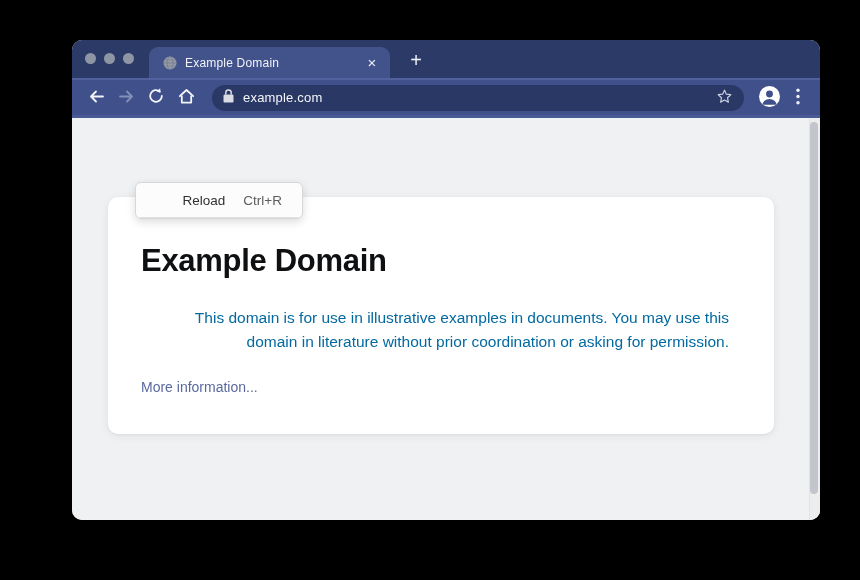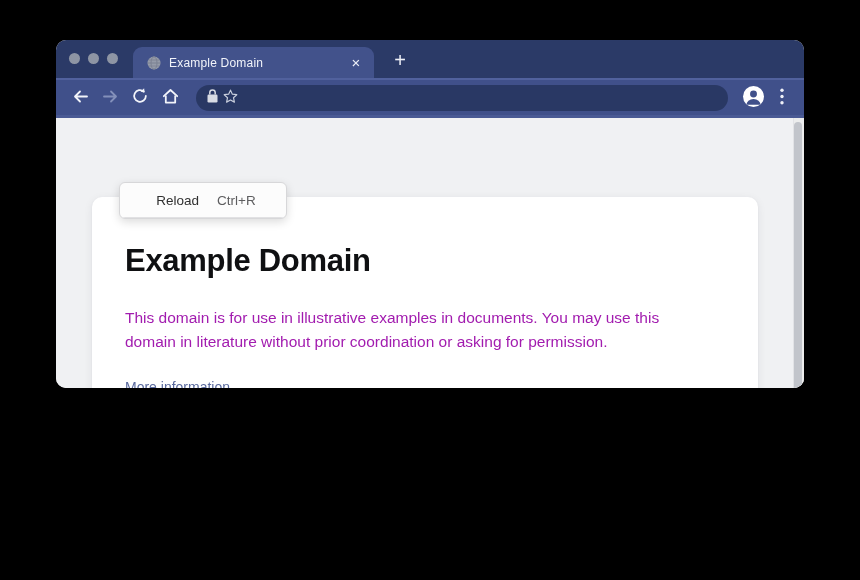--- a/index.html
+++ b/index.html
@@ -1,21 +1,21 @@
 <!DOCTYPE html>
 <html><head>
 <meta charset="utf-8">
 <style>
   * { margin: 0; padding: 0; box-sizing: border-box; }
   html, body { width: 860px; height: 580px; }
   body { font-family: "Liberation Sans", "DejaVu Sans", sans-serif; background: #000; }
   .stage { position: relative; width: 860px; height: 580px; background: #000; overflow: hidden; }
 
   .window {
-    position: absolute; left: 56px; top: 40px; width: 748px; height: 348px;
+    position: absolute; left: 72px; top: 40px; width: 748px; height: 480px;
     border-radius: 10px; overflow: hidden; display: flex; flex-direction: column;
     background: #f0f1f3;
   }
 
   
   .titlebar { position: relative; height: 38px; background: #2b3a67; flex: 0 0 auto; }
   .traffic { position: absolute; left: 13px; top: 13px; display: flex; gap: 8px; }
   .traffic .light { width: 11px; height: 11px; border-radius: 50%; background: #8e95a4; border: none; padding: 0; }
 
   .tab {
@@ -55,32 +55,32 @@
   
   .viewport { position: relative; flex: 1 1 auto; background: #f0f1f3; overflow: hidden; }
 
   .card {
     position: absolute; left: 36px; top: 79px; width: 666px; height: 237px;
     background: #ffffff; border-radius: 10px;
     box-shadow: 0 2px 10px rgba(40,44,63,0.07), 0 1px 3px rgba(40,44,63,0.05);
     padding: 46px 33px 0 33px;
   }
   .card h1 { font-size: 31px; line-height: 36px; font-weight: 700; color: #0f1012; letter-spacing: -0.3px; margin: 0 0 27px 0; }
-  .card p  { font-size: 15.5px; line-height: 24px; color: #a21caf; max-width: 588px; margin: 0 0 24px 0; }
+  .card p  { font-size: 15.5px; line-height: 24px; color: #0369a1; max-width: 588px; margin: 0 0 24px 0; text-align: right; }
   .card a  { font-size: 14px; color: #5a6a9e; text-decoration: none; }
 
   
   .context-menu {
     position: absolute; left: 63px; top: 64px; width: 168px;
     background: #fcfcfc; border: 1px solid #d7d7d9; border-radius: 6px;
     box-shadow: 0 3px 10px rgba(0,0,0,0.14); overflow: hidden;
   }
   .menu-item {
     width: 100%; height: 34px; background: none; border: none; font-family: inherit;
-    display: flex; align-items: center; justify-content: center;
+    display: flex; align-items: center; justify-content: flex-end;
     padding: 0 20px 0 26px; font-size: 13.5px; color: #303030; text-align: left;
   }
   .menu-item .shortcut { color: #5d5d5f; margin-left: 18px; }
   .menu-divider { height: 1px; background: #e1e1e3; }
 
   
   .scroll-track { position: absolute; right: 0; top: 0; width: 11px; height: 100%; background: #eceded; border-left: 1px solid #e2e3e6; }
   .scroll-thumb { position: absolute; right: 2px; top: 4px; width: 8px; height: 372px; border-radius: 4px; background: #c2c5cb; border: none; padding: 0; }
 </style>
 </head>
@@ -145,20 +145,21 @@
         </span>
       </button>
 
       <div class="omnibox">
         <span>
           <svg width="11" height="14" viewBox="0 0 11 14">
             <rect x="0.5" y="5.5" width="10" height="8" rx="1.2" fill="#d9dce4"></rect>
             <path d="M2.8 5.5 V3.6 A2.7 2.7 0 0 1 8.2 3.6 V5.5" fill="none" stroke="#d9dce4" stroke-width="1.5"></path>
           </svg>
         </span>
+        <span class="url">example.com</span>
         <button class="icon-btn" style="width:24px;height:24px;">
           <span>
             <svg width="17" height="17" viewBox="0 0 20 20" fill="none">
               <path d="M10 2.5 L12.2 7.3 L17.4 7.9 L13.5 11.4 L14.6 16.6 L10 14 L5.4 16.6 L6.5 11.4 L2.6 7.9 L7.8 7.3 Z" stroke="#c7cddc" stroke-width="1.4" stroke-linejoin="round"></path>
             </svg>
           </span>
         </button>
       </div>
 
       <button class="icon-btn">

